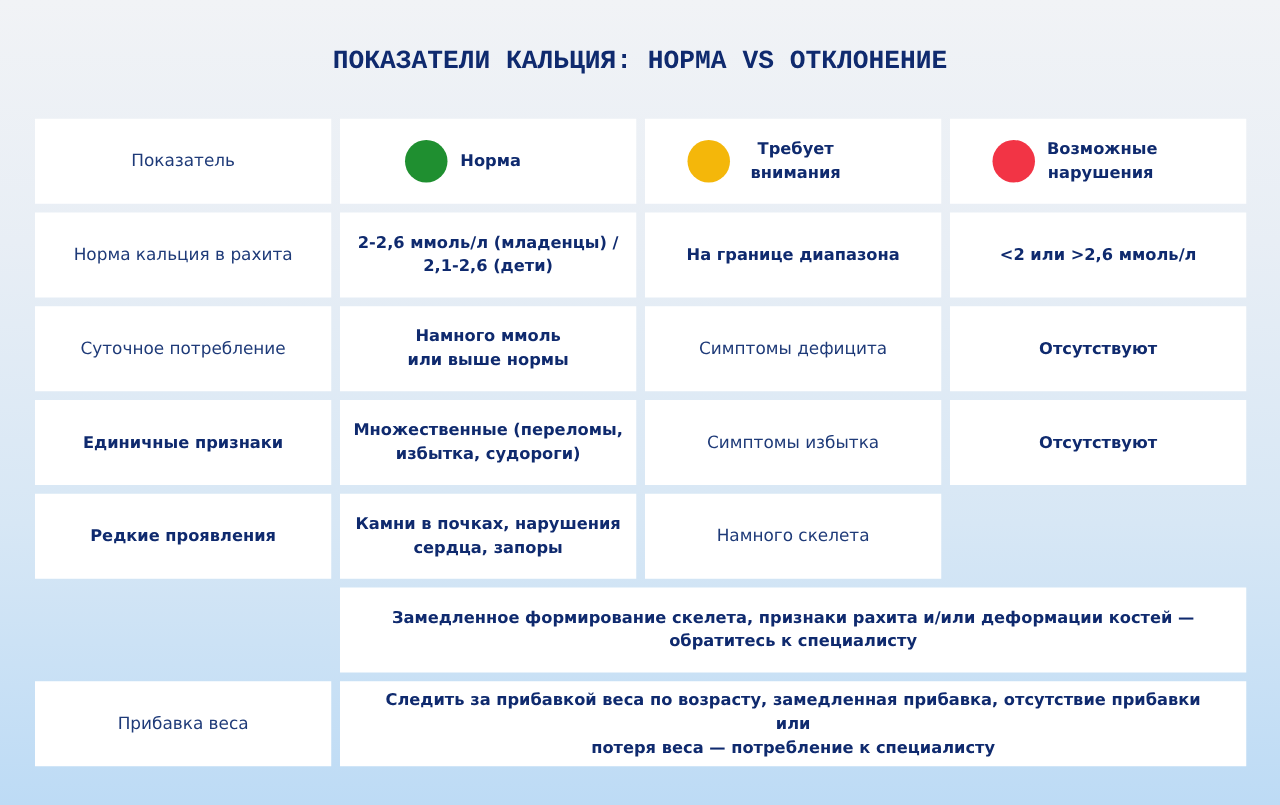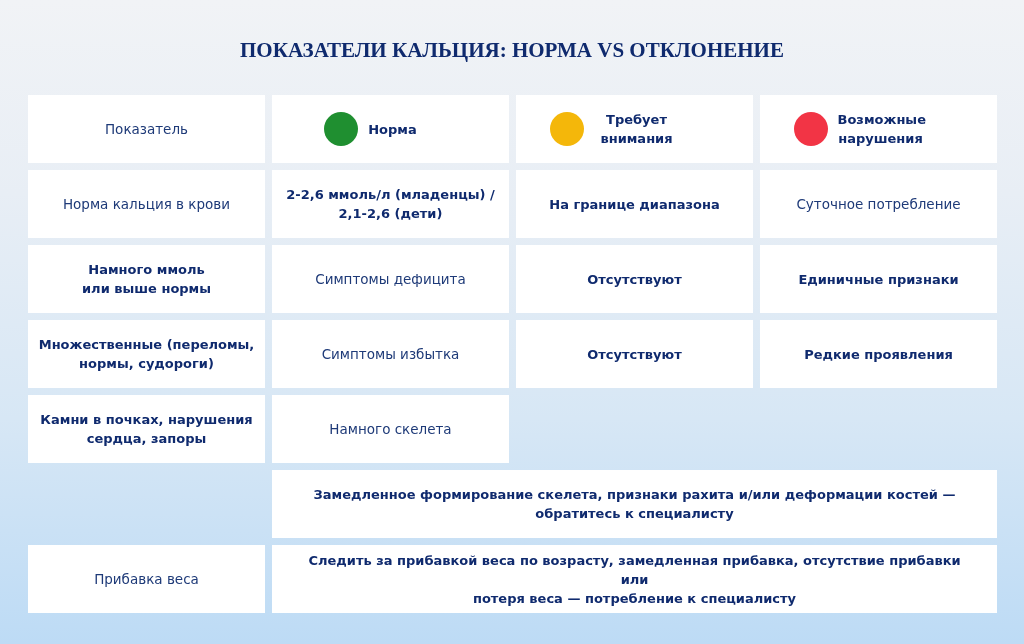--- a/index.html
+++ b/index.html
@@ -13,21 +13,21 @@
       overflow: hidden;
       font-family: "DejaVu Sans", "Liberation Sans", sans-serif;
       background: linear-gradient(180deg, #f1f3f6 0%, #e8eef5 30%, #d7e7f5 65%, #bddbf5 100%);
     }
     .title {
       position: absolute;
       left: 0;
       right: 0;
       top: 38px;
       text-align: center;
-      font-family: Liberation Serif, serif;
+      font-family: Liberation Mono, monospace;
       font-weight: bold;
       font-size: 21px;
       letter-spacing: 0px;
       color: #0f2a6e;
     }
     .grid {
       position: absolute;
       left: 28px;
       top: 95px;
       width: 851px;
@@ -120,50 +120,53 @@
   <div class="cell">
     <div class="head-group">
       <span class="dot" style="background:#f23445"></span>
       <span class="head-text">
         <span class="line">Возможные</span>
         <span class="line">нарушения</span>
       </span>
     </div>
   </div>
 
-  <div class="cell label">Норма кальция в крови</div>
+  <div class="cell label">Норма кальция в рахита</div>
   <div class="cell value">
     <span>
       <span class="line">2-2,6 ммоль/л (младенцы) /</span>
       <span class="line">2,1-2,6 (дети)</span>
     </span>
   </div>
   <div class="cell value">
     <span class="line">На границе диапазона</span>
+  </div>
+  <div class="cell value">
+    <span class="line">&lt;2 или &gt;2,6 ммоль/л</span>
   </div>
 
   <div class="cell label">Суточное потребление</div>
   <div class="cell value">
     <span>
       <span class="line">Намного ммоль</span>
       <span class="line">или выше нормы</span>
     </span>
   </div>
 
   <div class="cell label">Симптомы дефицита</div>
   <div class="cell value">
     <span class="line">Отсутствуют</span>
   </div>
   <div class="cell value">
     <span class="line">Единичные признаки</span>
   </div>
   <div class="cell value">
     <span>
       <span class="line">Множественные (переломы,</span>
-      <span class="line">нормы, судороги)</span>
+      <span class="line">избытка, судороги)</span>
     </span>
   </div>
 
   <div class="cell label">Симптомы избытка</div>
   <div class="cell value">
     <span class="line">Отсутствуют</span>
   </div>
   <div class="cell value">
     <span class="line">Редкие проявления</span>
   </div>

